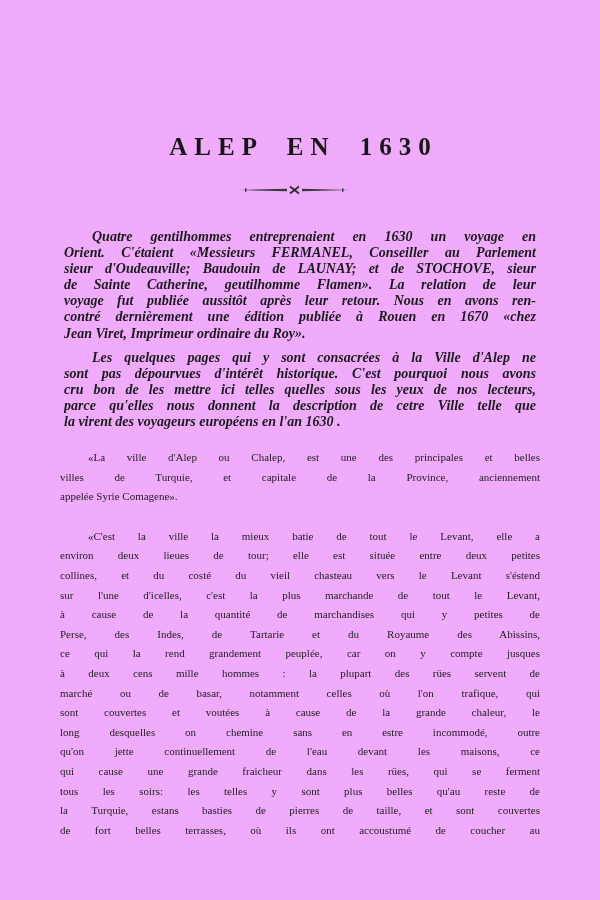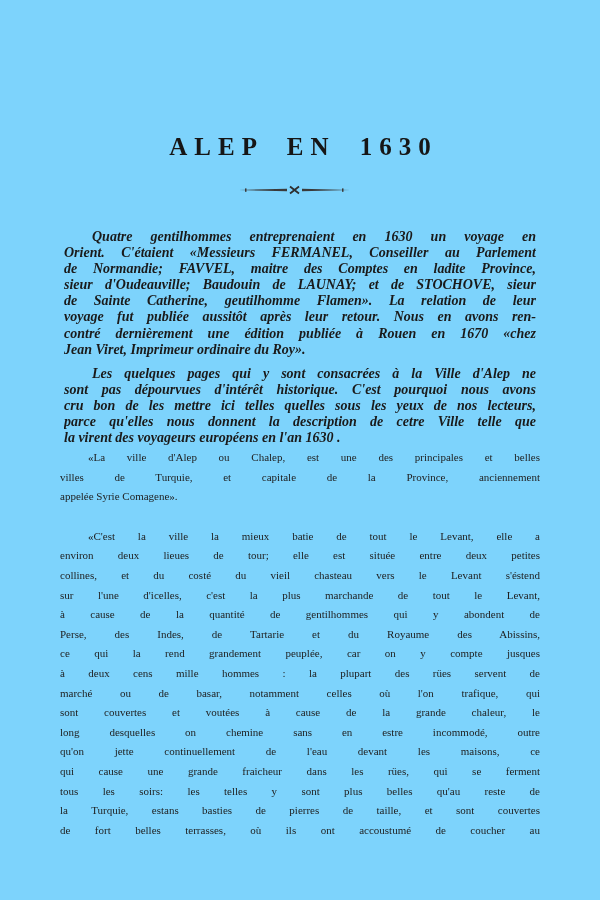--- a/index.html
+++ b/index.html
@@ -3,21 +3,21 @@
 <meta charset="utf-8">
 <style>
   html, body { margin: 0; padding: 0; }
   body {
     width: 600px; height: 900px;
     background: #ffffff;
     font-family: "Liberation Serif", serif;
     position: relative;
     overflow: hidden;
   }
-  .page { position: absolute; inset: 0; background: #7dd3fc; }
+  .page { position: absolute; inset: 0; background: #f0abfc; }
 
   .title {
     position: absolute;
     top: 133px; left: 0; right: 0;
     margin: 0;
     text-align: center;
     font-size: 25px;
     font-weight: 600;
     letter-spacing: 7px;
     word-spacing: 11px;
@@ -80,21 +80,20 @@
       <rect x="104" y="5.4" width="1.5" height="3.4" fill="#3a3a3a"></rect>
 
       <path d="M52 3.5 L61 10.5 M61 3.5 L52 10.5" stroke="#2e2e2e" stroke-width="1.8" fill="none"></path>
     </svg>
   </div>
 
   <section class="intro">
       <div class="para">
         <div class="jline first">Quatre gentilhommes entreprenaient en 1630 un voyage en</div>
         <div class="jline">Orient. C'étaient «Messieurs FERMANEL, Conseiller au Parlement</div>
-        <div class="jline">de Normandie; FAVVEL, maitre des Comptes en ladite Province,</div>
         <div class="jline">sieur d'Oudeauville; Baudouin de LAUNAY; et de STOCHOVE, sieur</div>
         <div class="jline">de Sainte Catherine, geutilhomme Flamen». La relation de leur</div>
         <div class="jline">voyage fut publiée aussitôt après leur retour. Nous en avons ren-</div>
         <div class="jline">contré dernièrement une édition publiée à Rouen en 1670 «chez</div>
         <div class="jline endline">Jean Viret, Imprimeur ordinaire du Roy».</div>
       </div>
       <div class="para">
         <div class="jline first">Les quelques pages qui y sont consacrées à la Ville d'Alep ne</div>
         <div class="jline">sont pas dépourvues d'intérêt historique. C'est pourquoi nous avons</div>
         <div class="jline">cru bon de les mettre ici telles quelles sous les yeux de nos lecteurs,</div>
@@ -107,21 +106,21 @@
       <div class="para">
         <div class="jline first">«La ville d'Alep ou Chalep, est une des principales et belles</div>
         <div class="jline">villes de Turquie, et capitale de la Province, anciennement</div>
         <div class="jline endline">appelée Syrie Comagene».</div>
       </div>
       <div class="para">
         <div class="jline first">«C'est la ville la mieux batie de tout le Levant, elle a</div>
         <div class="jline">environ deux lieues de tour; elle est située entre deux petites</div>
         <div class="jline">collines, et du costé du vieil chasteau vers le Levant s'éstend</div>
         <div class="jline">sur l'une d'icelles, c'est la plus marchande de tout le Levant,</div>
-        <div class="jline">à cause de la quantité de gentilhommes qui y abondent de</div>
+        <div class="jline">à cause de la quantité de marchandises qui y petites de</div>
         <div class="jline">Perse, des Indes, de Tartarie et du Royaume des Abissins,</div>
         <div class="jline">ce qui la rend grandement peuplée, car on y compte jusques</div>
         <div class="jline">à deux cens mille hommes : la plupart des rües servent de</div>
         <div class="jline">marché ou de basar, notamment celles où l'on trafique, qui</div>
         <div class="jline">sont couvertes et voutées à cause de la grande chaleur, le</div>
         <div class="jline">long desquelles on chemine sans en estre incommodé, outre</div>
         <div class="jline">qu'on jette continuellement de l'eau devant les maisons, ce</div>
         <div class="jline">qui cause une grande fraicheur dans les rües, qui se ferment</div>
         <div class="jline">tous les soirs: les telles y sont plus belles qu'au reste de</div>
         <div class="jline">la Turquie, estans basties de pierres de taille, et sont couvertes</div>

